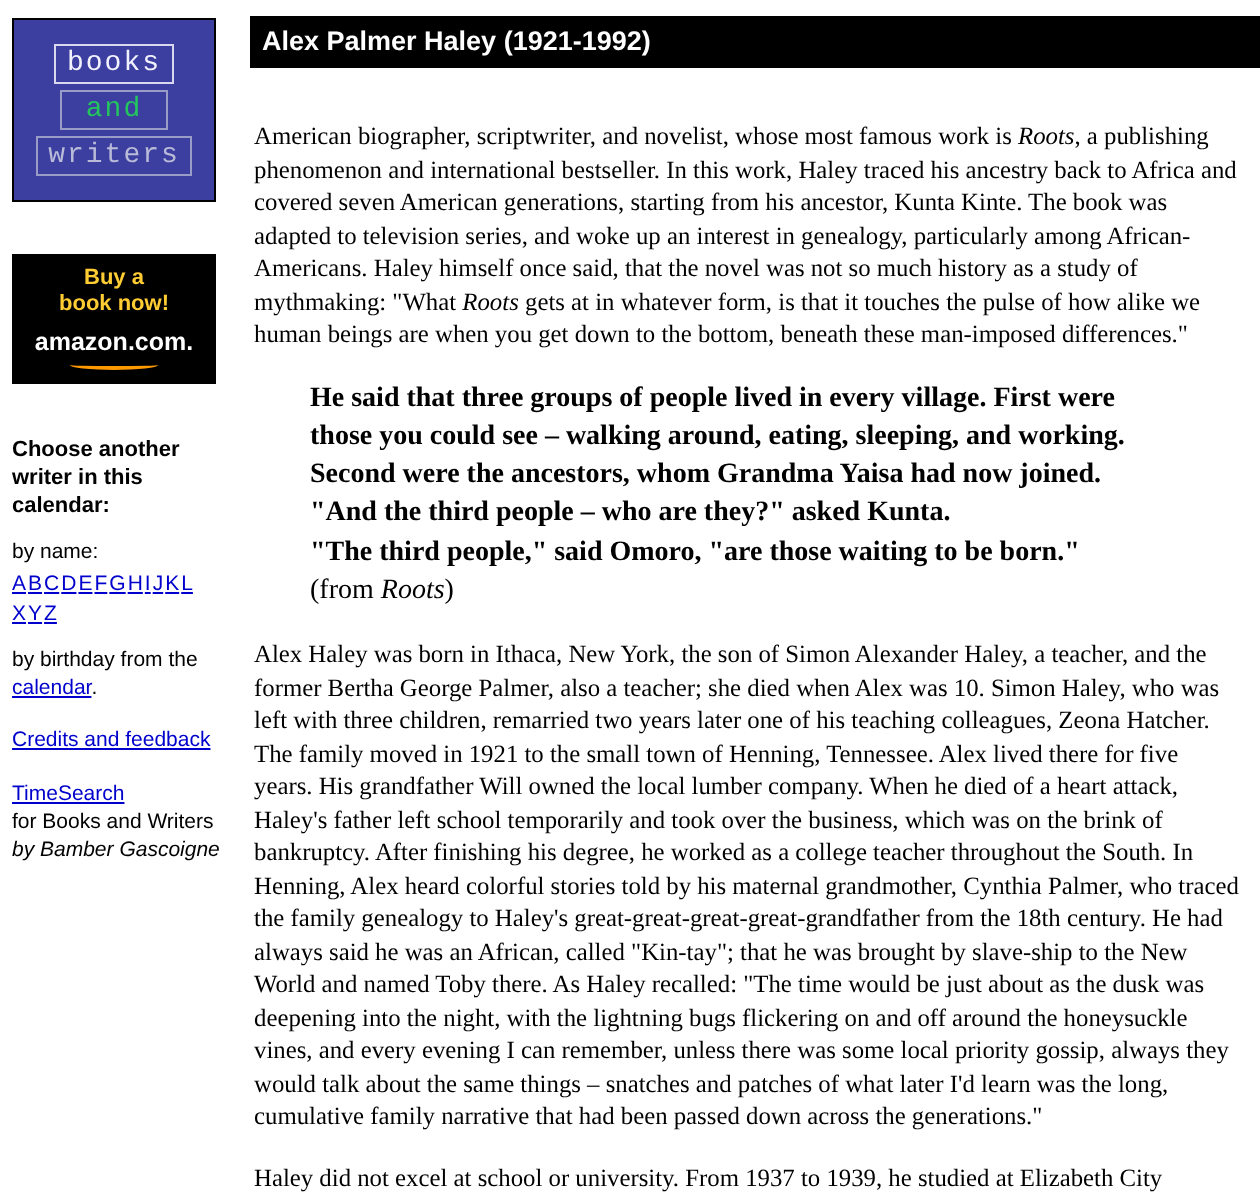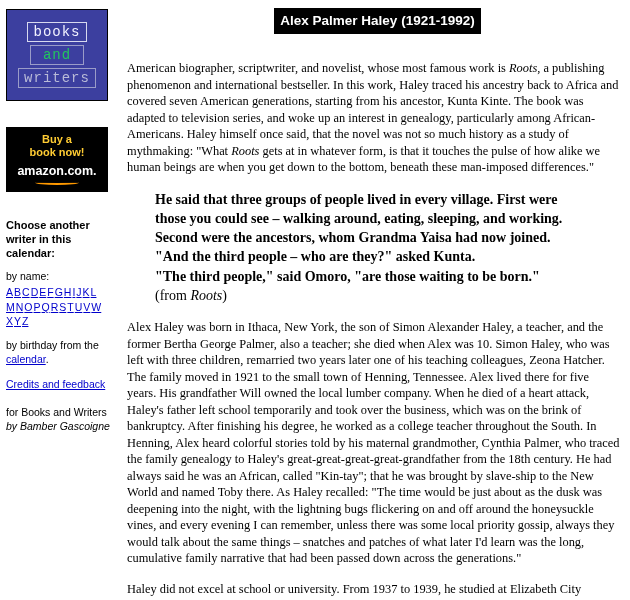--- a/index.html
+++ b/index.html
@@ -44,21 +44,21 @@
   .by-name { margin: 0 0 2px 0; }
   .alpha-row { margin-bottom: 1px; white-space: nowrap; }
   a { color: var(--link, #0000cc); text-decoration: underline; cursor: pointer; }
   .alpha-row a { margin-right: 1px; }
   .birthday { margin: 10px 0 12px 0; }
   .credits { margin: 0 0 14px 0; }
   .timesearch-block { margin-top: 2px; }
   .byline { font-style: italic; }
 
   
-  .content { flex: 1; padding-top: 8px; display: flex; flex-direction: column; align-items: center; }
+  .content { flex: 1; padding-top: 8px; display: flex; flex-direction: column; }
   .title-bar {
     background: var(--title_bar_bg, #000);
     color: #fff; font-weight: bold; font-size: 13.5px;
     padding: 5px 6px 6px 6px;
   }
   .body-text {
     font-family: "Liberation Serif", serif;
     font-size: 12.4px; line-height: 1.33;
     padding: 26px 9px 0 2px;
   }
@@ -87,33 +87,33 @@
       <div class="amazon-line">book now!</div>
       <div class="amazon-brand">amazon.com.</div>
       <div class="swoosh"></div>
     </div>
 
     <div class="choose-heading">Choose another writer in this calendar:</div>
 
     <div class="by-name">by name:</div>
 
     <div class="alpha-row"><a>A</a><a>B</a><a>C</a><a>D</a><a>E</a><a>F</a><a>G</a><a>H</a><a>I</a><a>J</a><a>K</a><a>L</a></div>
-    <div class="alpha-row"><a>M</a><a>N</a><a>O</a><a>P</a><a>Q</a><a>R</a><a>S</a><a>T</a><a>U</a><a>V</a><a>W</a></div>
     <div class="alpha-row"><a>X</a><a>Y</a><a>Z</a></div>
 
     <div class="birthday">
       <span>by birthday from the</span>
       <a>calendar</a><span>.</span>
     </div>
 
     <div class="credits">
       <a>Credits and feedback</a>
     </div>
 
     <div class="timesearch-block">
+      <div><a>TimeSearch</a></div>
       <div>for Books and Writers</div>
       <div class="byline">by Bamber Gascoigne</div>
     </div>
 
   </aside>
 
   <main class="content">
 
     <div class="title-bar">Alex Palmer Haley (1921-1992)</div>
 

